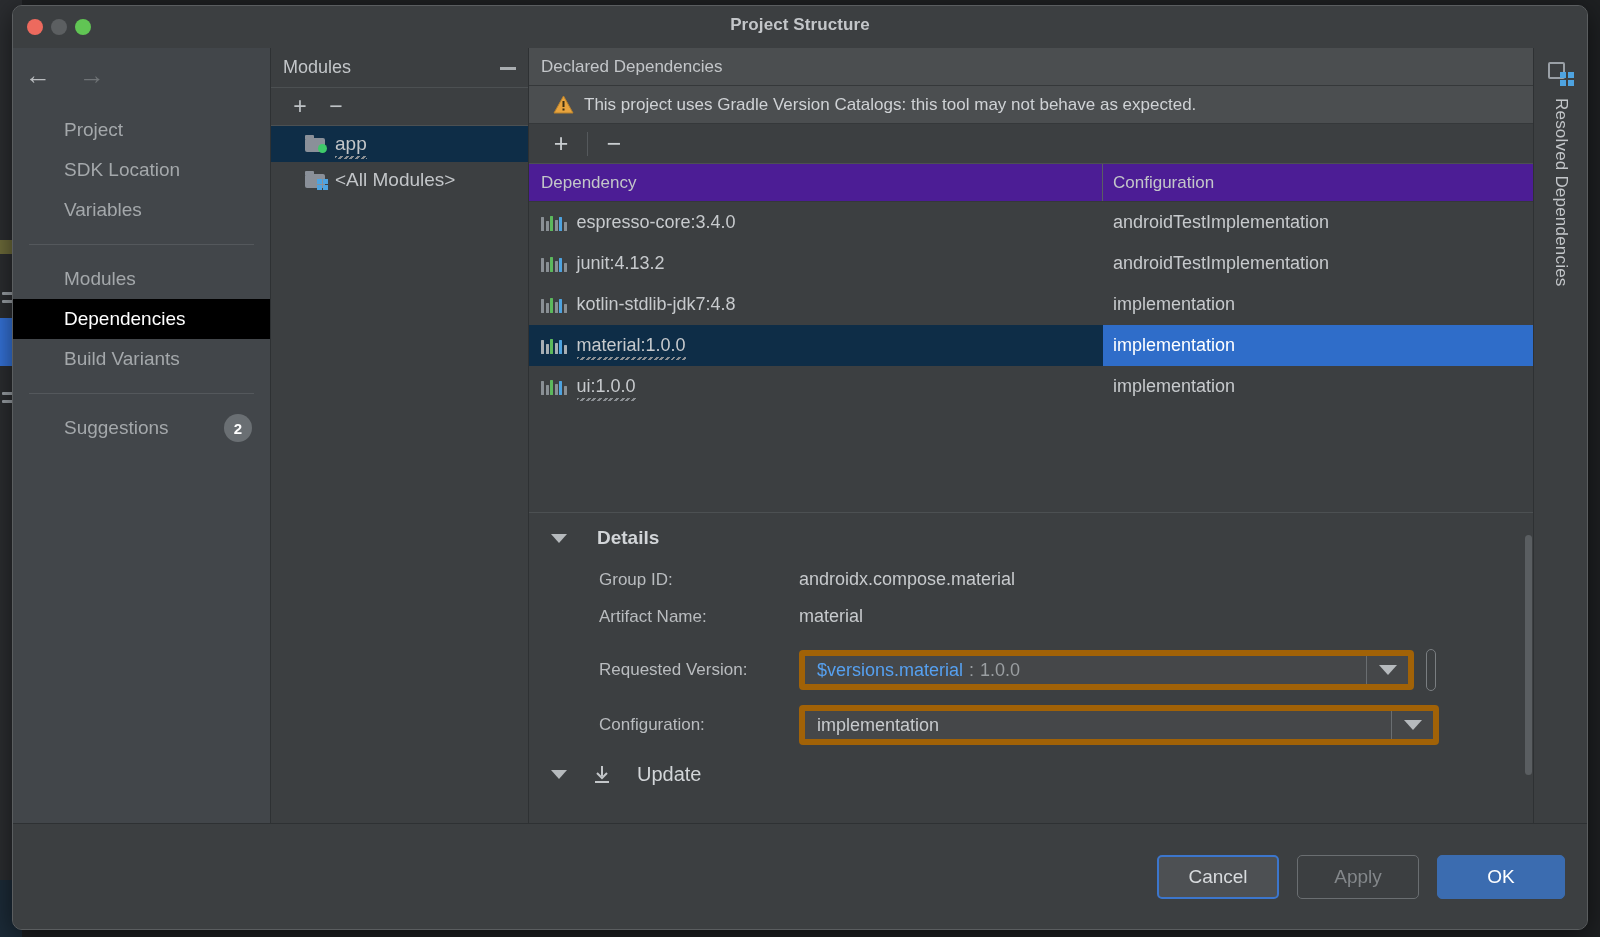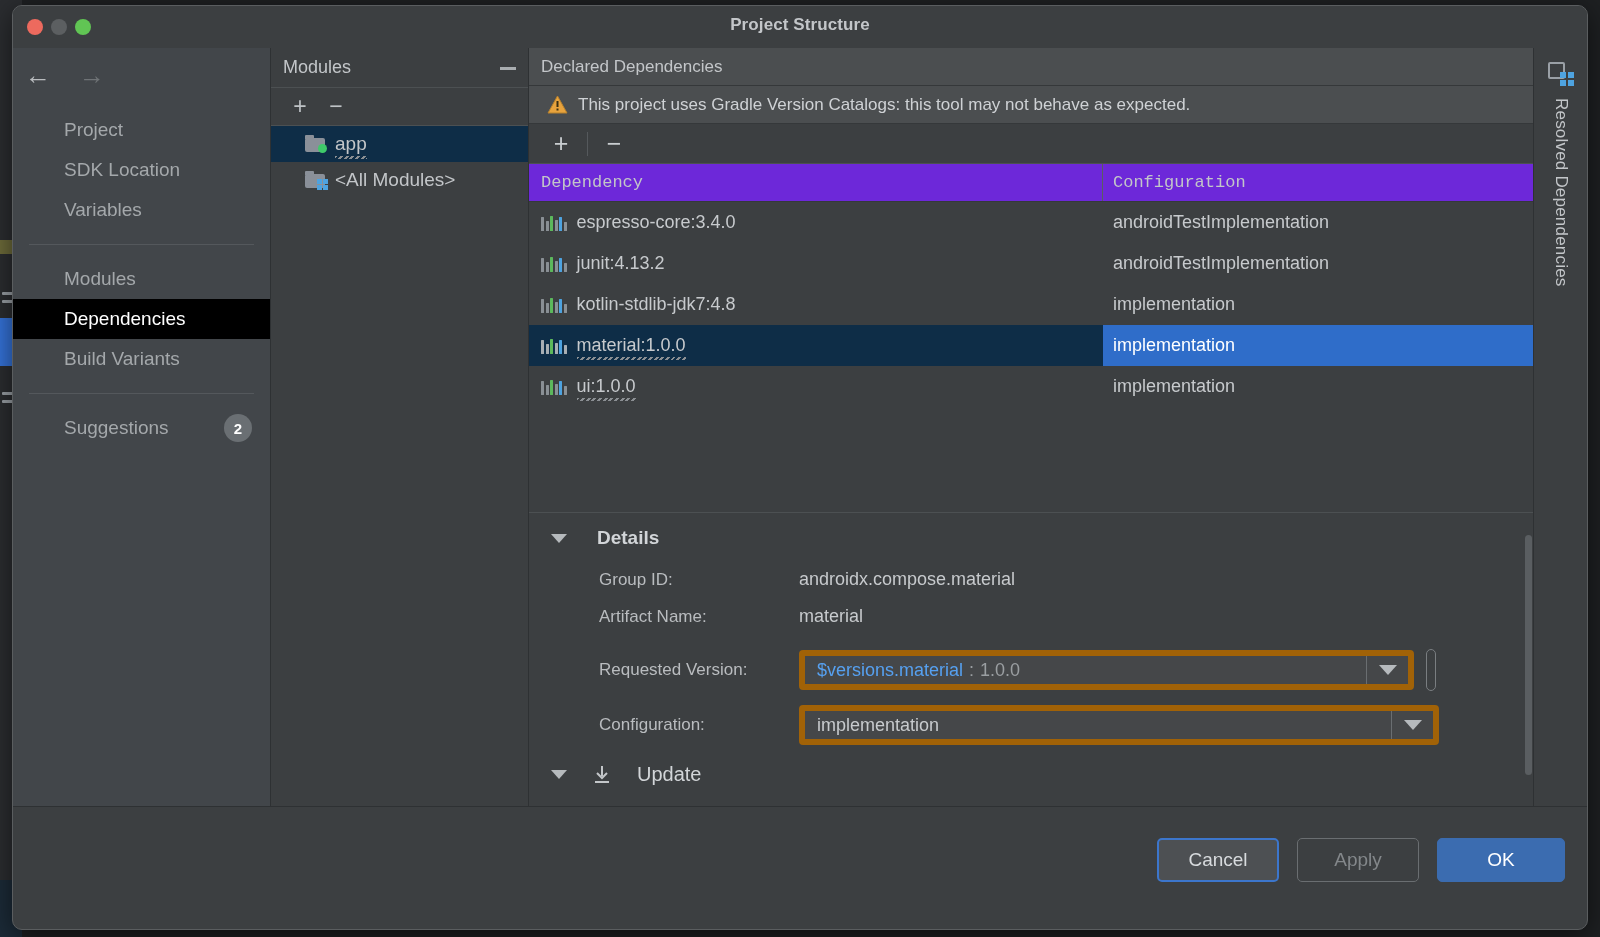--- a/index.html
+++ b/index.html
@@ -128,21 +128,21 @@
     background: #3c3f41;
   }
   #decl-header {
     height: 38px; display: flex; align-items: center; padding-left: 12px;
     font-size: 17px; color: #c3c6c9;
     background: #4b4e50;
     border-bottom: 1px solid #35383a;
   }
   #warn-banner {
     height: 38px; display: flex; align-items: center; gap: 10px;
-    padding-left: 18px;
+    padding-left: 24px;
     background: #4b4e50;
     border-bottom: 1px solid #35383a;
     font-size: 17px; color: #cfd2d5;
   }
   .warn-ico { position: relative; width: 21px; height: 19px; flex: 0 0 21px; }
   .warn-ico svg { display: block; }
   #dep-toolbar {
     height: 40px; display: flex; align-items: center;
     background: #3c3f41; border-bottom: 1px solid #4c5052;
     padding-left: 12px; gap: 0;
@@ -150,22 +150,22 @@
   .dep-tb-btn {
     width: 40px; height: 30px; display: flex; align-items: center; justify-content: center;
     color: #c9cdd0; font-size: 25px; line-height: 1;
   }
   .tb-divider { width: 1px; height: 24px; background: #55595c; margin: 0 6px; }
 
   
   #dep-table { width: 100%; }
   #dep-thead {
     height: 38px; display: flex; align-items: center;
-    background: #6d28d9; border-bottom: 1px solid #35383a;
-    font-size: 17px; color: #c3c6c9; font-family: Liberation Mono, monospace;
+    background: #4c1d95; border-bottom: 1px solid #35383a;
+    font-size: 17px; color: #c3c6c9;
   }
   .th-dep { width: 574px; padding-left: 12px; border-right: 1px solid #5a5e61; height: 100%; display: flex; align-items: center; }
   .th-cfg { flex: 1; padding-left: 10px; height: 100%; display: flex; align-items: center; }
   #dep-rows { background: #3c3f41; height: 300px; }
   .dep-row { height: 41px; display: flex; align-items: center; }
   .dep-cell {
     width: 574px; height: 100%; display: flex; align-items: center; gap: 10px;
     padding-left: 12px; font-size: 18px; color: #c7cacd;
   }
   .cfg-cell { flex: 1; height: 100%; display: flex; align-items: center; padding-left: 10px; font-size: 18px; color: #c7cacd; }
@@ -224,21 +224,21 @@
   .mod-ico .dots i { background: #4ea3e0; display: block; }
 
   
   #details-scroll {
     position: absolute; right: 3px; top: 22px; width: 7px; height: 240px;
     background: #5a5e61; border-radius: 4px;
   }
 
   
   #footer {
-    position: absolute; left: 0; bottom: 17px; width: 100%; height: 106px;
+    position: absolute; left: 0; bottom: 0; width: 100%; height: 106px;
     background: #3c3f41; border-top: 1px solid #2e3133;
     display: flex; align-items: center; justify-content: flex-end;
     padding-right: 22px; gap: 18px;
   }
   .btn {
     height: 44px; min-width: 122px; border-radius: 5px;
     display: flex; align-items: center; justify-content: center;
     font-size: 19px;
   }
   .btn.cancel { background: #4d5053; border: 2px solid #3c76cc; color: #d8dbde; }

